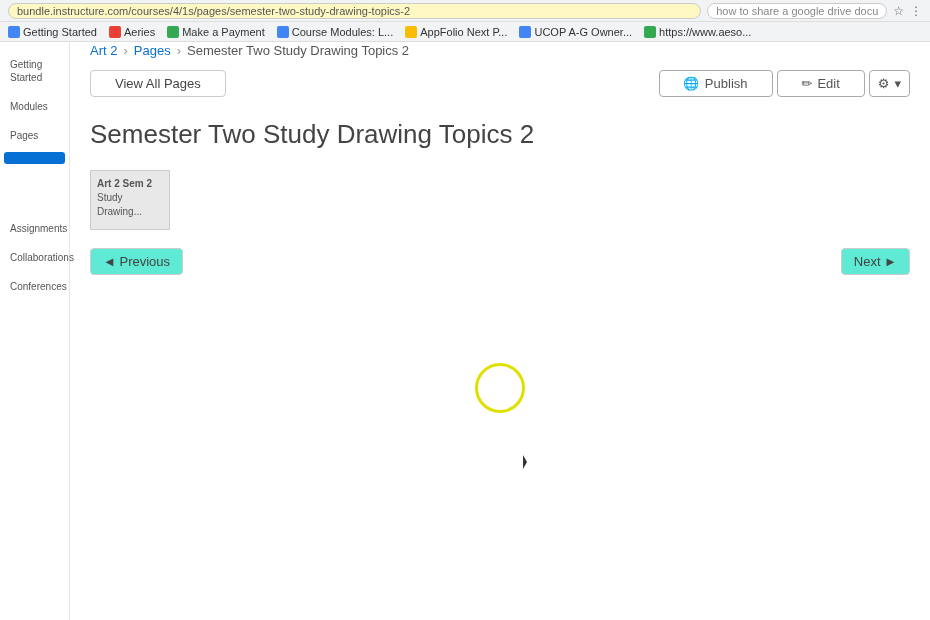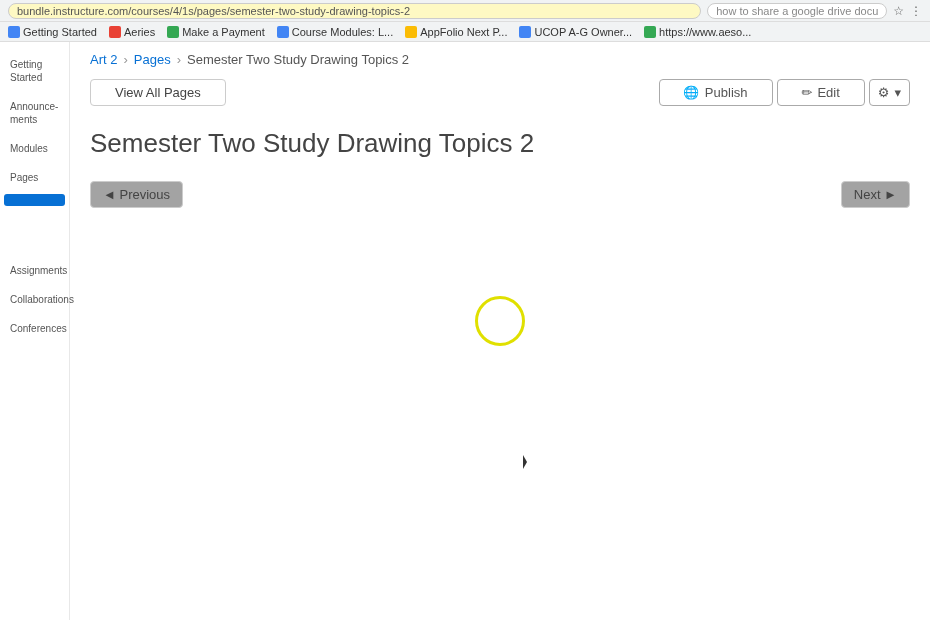--- a/index.html
+++ b/index.html
@@ -105,21 +105,21 @@
 
     
     .content-area {
       flex: 1;
       overflow: hidden;
       position: relative;
     }
 
     
     .breadcrumb {
-      padding: 10px 20px 6px 20px;
+      padding: 1px 20px 6px 20px;
       font-size: 13px;
       color: #555;
       display: flex;
       align-items: center;
       gap: 6px;
     }
     .breadcrumb-link {
       color: #0770d4;
       cursor: pointer;
       text-decoration: none;
@@ -208,21 +208,21 @@
 
     
     .nav-buttons {
       display: flex;
       justify-content: space-between;
       padding: 8px 20px;
       margin-top: 4px;
     }
     .btn-nav {
       border: 1px solid #ccc;
-      background: #a3a3a3;
+      background: #5eead4;
       border-radius: 4px;
       padding: 5px 12px;
       font-size: 13px;
       cursor: pointer;
       color: #444;
       display: flex;
       align-items: center;
       gap: 4px;
     }
 
@@ -317,21 +317,20 @@
   <div class="bookmark-item">
     <span class="bookmark-icon" style="background:#34a853;"></span>
     <span>https://www.aeso...</span>
   </div>
 </div>
 
 <div class="app-container">
 
   <div class="sidebar">
     <div class="sidebar-item" style="font-size:10px;">Getting Started</div>
-    <div class="sidebar-item" style="font-size:10px;">Announce-ments</div>
     <div class="sidebar-item" style="font-size:10px;">Modules</div>
     <div class="sidebar-item" style="font-size:10px;">Pages</div>
     <div class="sidebar-item active" style="font-size:10px; background:#0770d4; color:#fff; border-radius:3px; margin:0 4px;"></div>
     <div class="sidebar-item" style="font-size:10px;margin-top:48px;">Assignments</div>
     <div class="sidebar-item" style="font-size:10px;">Collaborations</div>
     <div class="sidebar-item" style="font-size:10px;">Conferences</div>
   </div>
 
   <div class="content-area">
 
@@ -356,20 +355,27 @@
         </button>
         <button class="btn btn-settings">
           <span>⚙</span>
           <span>▾</span>
         </button>
       </div>
     </div>
 
     <div class="page-title">Semester Two Study Drawing Topics 2</div>
 
+    <div class="content-card">
+      <div class="card-thumbnail">
+        <span class="card-title-line">Art 2 Sem 2</span>
+        <span>Study</span>
+        <span>Drawing...</span>
+      </div>
+    </div>
 
     <div class="nav-buttons">
       <button class="btn-nav">◄ Previous</button>
       <button class="btn-nav">Next ►</button>
     </div>
 
     <div class="spinner-container">
       <div class="spinner"></div>
     </div>
 

